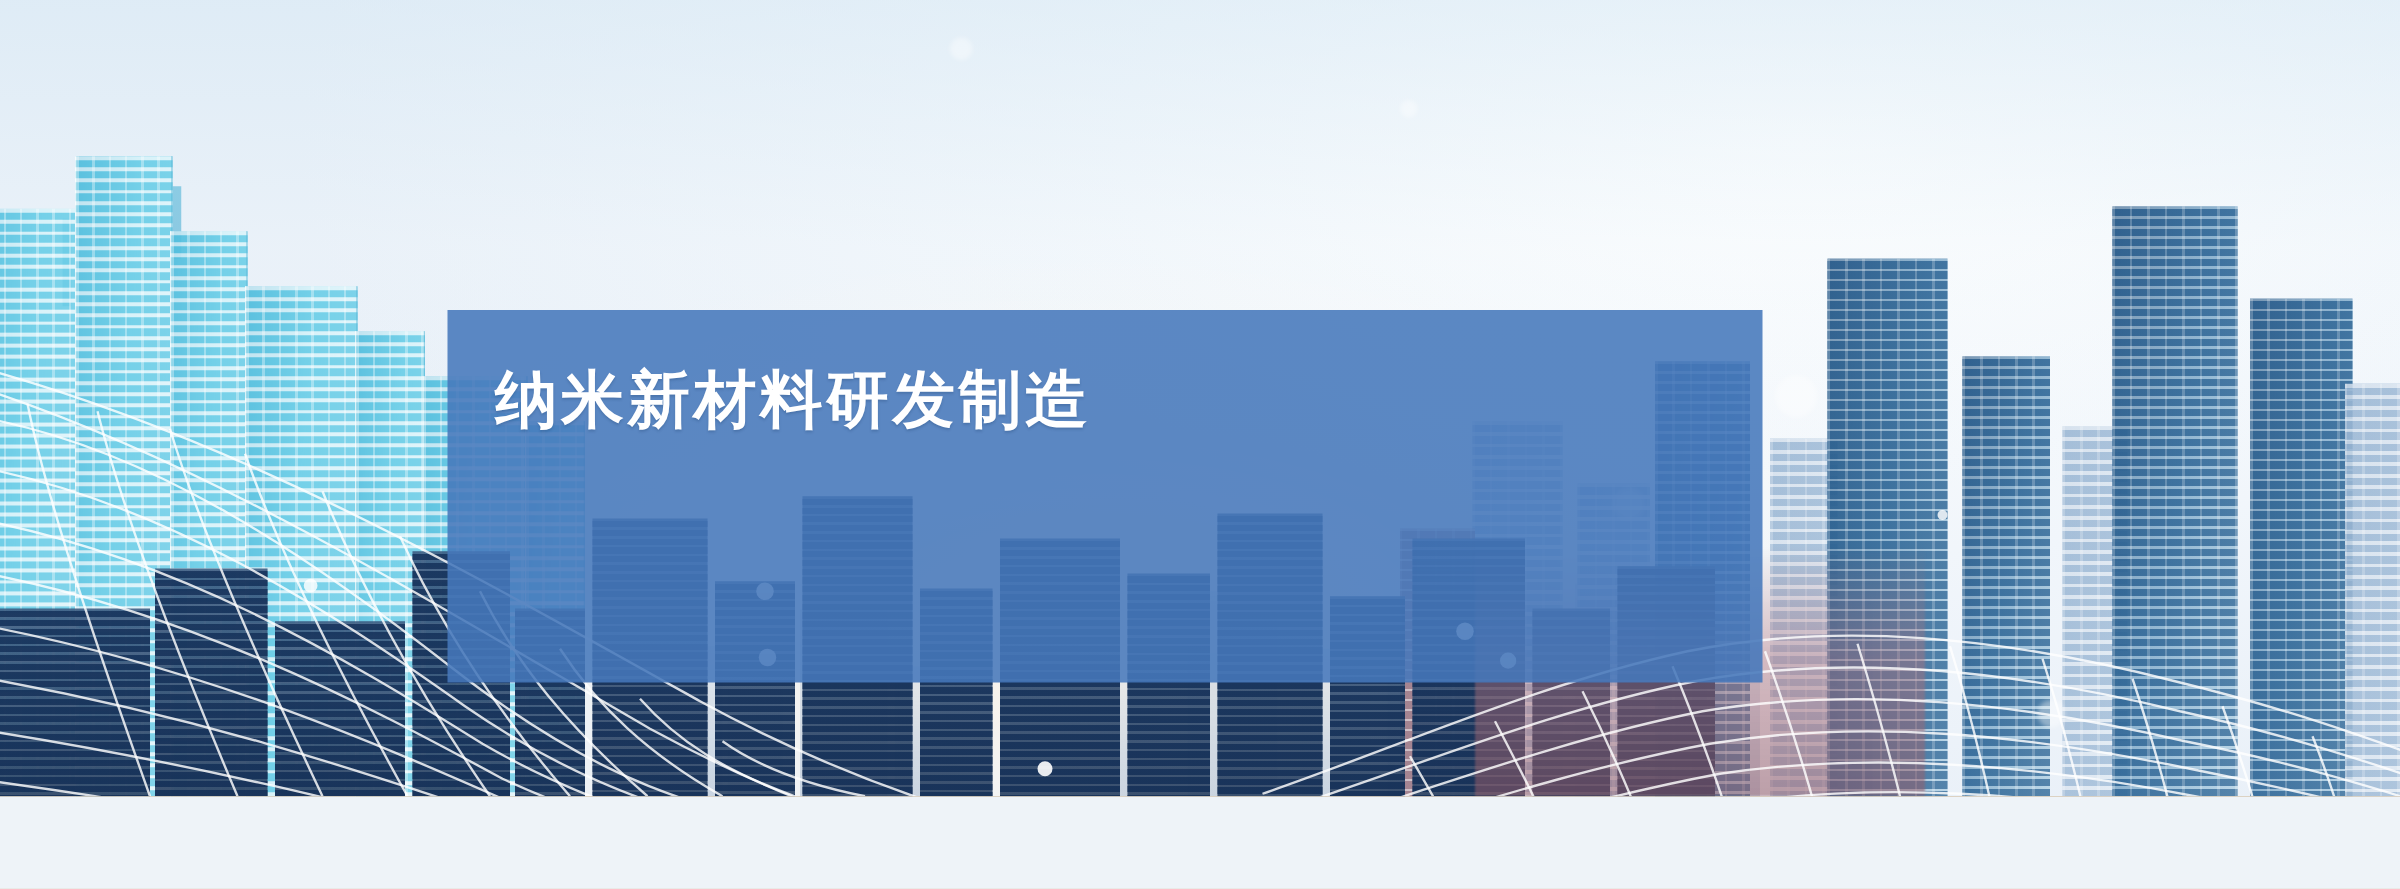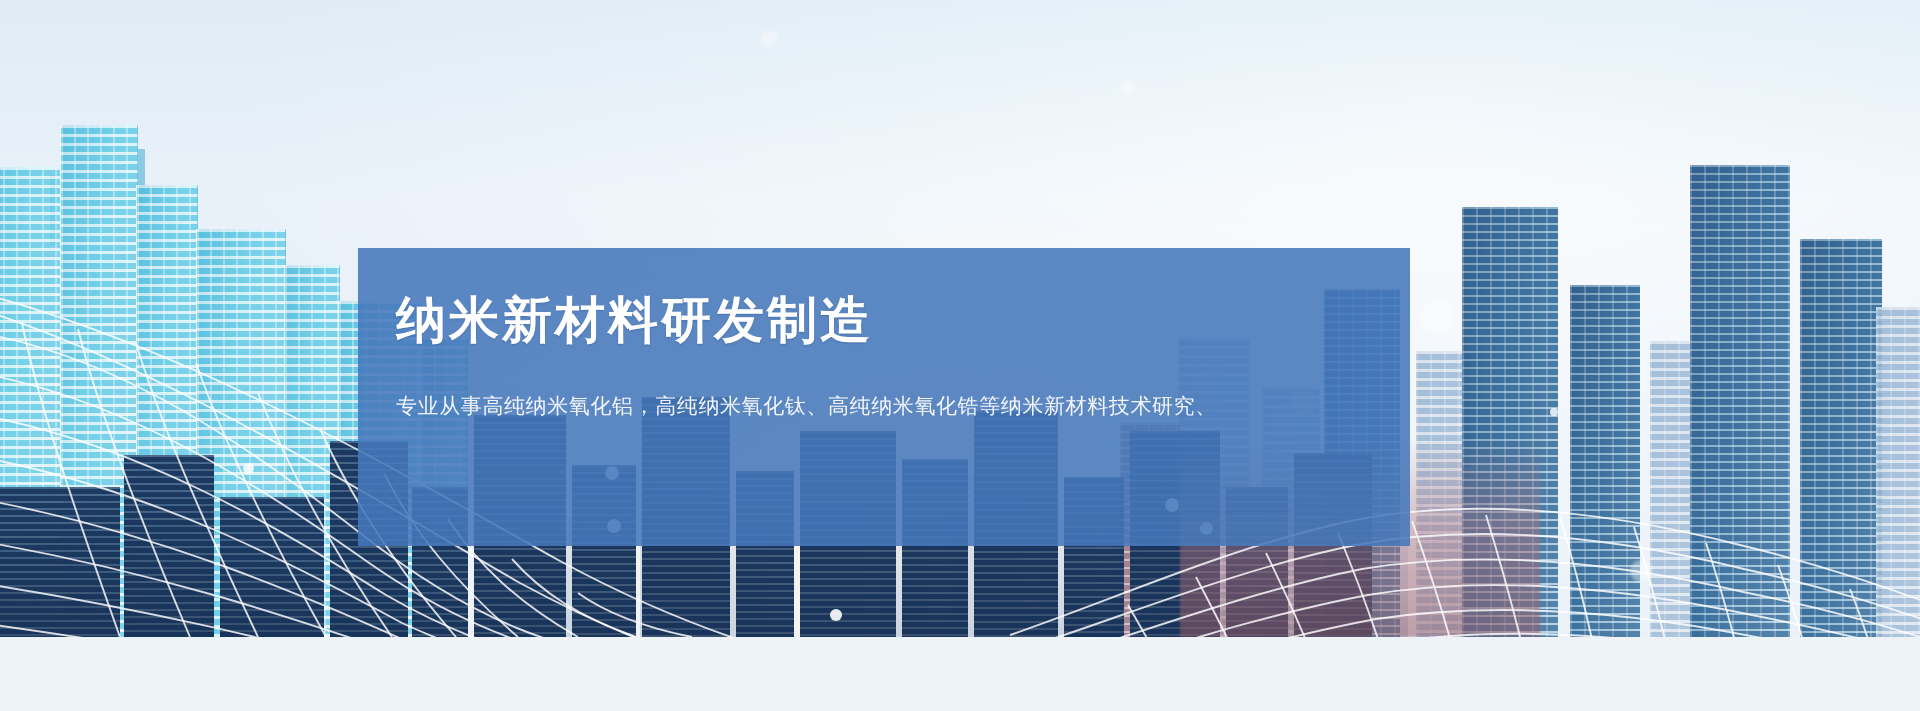--- a/index.html
+++ b/index.html
@@ -302,18 +302,17 @@
         <circle cx="1172" cy="208" r="7"></circle>
         <circle cx="836" cy="318" r="6"></circle>
       </g>
     </svg>
   </div>
 
   <div class="panel">
     <div class="panel-inner">
       <h1 class="headline">纳米新材料研发制造</h1>
       <p class="subtext">
-        <span class="line">专业从事高纯纳米氧化铝，高纯纳米氧化钛、高纯纳米氧化锆等纳米新材料技术研究、</span>
       </p>
     </div>
   </div>
 
 </div>
 
 </body></html>

